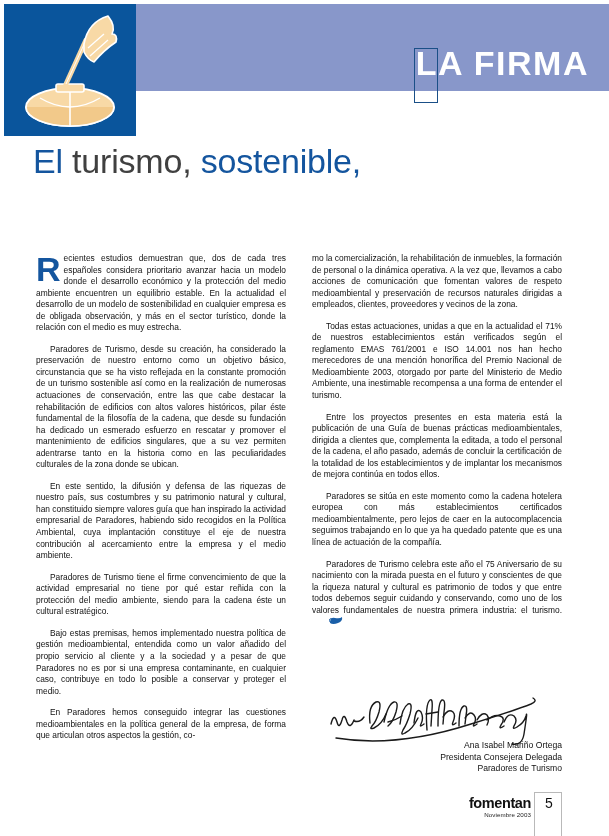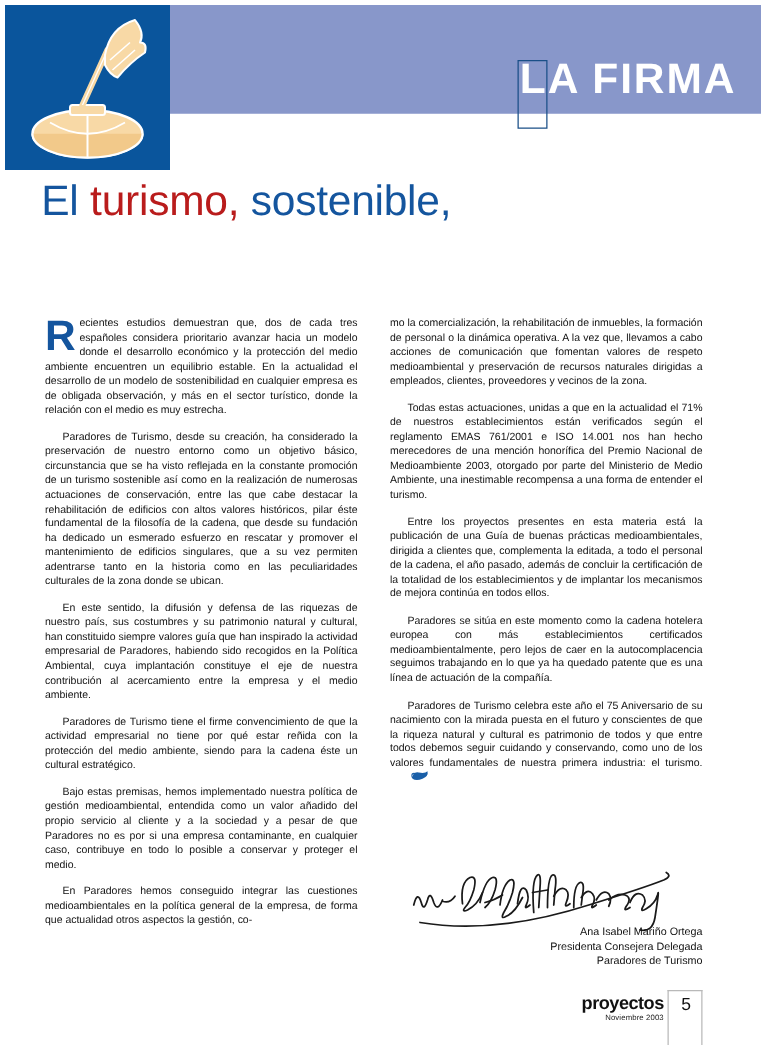--- a/index.html
+++ b/index.html
@@ -61,21 +61,21 @@
   .headline {
     position: absolute;
     left: 33px; top: 142px;
     width: 560px;
     font-size: 34px;
     line-height: 38px;
     font-weight: 400;
     letter-spacing: -0.2px;
   }
   .hl-dark  { color: #14559e; }
-  .hl-light { color: #b91c1c; }
+  .hl-light { color: #404040; }
   .hl-line2 { display: block; }
 
   
   .article {
     position: absolute;
     left: 0; top: 253px;
     width: 609px;
   }
   .col {
     position: absolute;
@@ -216,21 +216,21 @@
 </div>
 
 <div class="article">
 
   <div class="col col-left">
     <p class="first"><span class="dropcap">R</span><span>ecientes estudios demuestran que, dos de cada tres españoles considera prioritario avanzar hacia un modelo donde el desarrollo económico y la protección del medio ambiente encuentren un equilibrio estable. En la actualidad el desarrollo de un modelo de sostenibilidad en cualquier empresa es de obligada observación, y más en el sector turístico, donde la relación con el medio es muy estrecha.</span></p>
     <p>Paradores de Turismo, desde su creación, ha considerado la preservación de nuestro entorno como un objetivo básico, circunstancia que se ha visto reflejada en la constante promoción de un turismo sostenible así como en la realización de numerosas actuaciones de conservación, entre las que cabe destacar la rehabilitación de edificios con altos valores históricos, pilar éste fundamental de la filosofía de la cadena, que desde su fundación ha dedicado un esmerado esfuerzo en rescatar y promover el mantenimiento de edificios singulares, que a su vez permiten adentrarse tanto en la historia como en las peculiaridades culturales de la zona donde se ubican.</p>
     <p>En este sentido, la difusión y defensa de las riquezas de nuestro país, sus costumbres y su patrimonio natural y cultural, han constituido siempre valores guía que han inspirado la actividad empresarial de Paradores, habiendo sido recogidos en la Política Ambiental, cuya implantación constituye el eje de nuestra contribución al acercamiento entre la empresa y el medio ambiente.</p>
     <p>Paradores de Turismo tiene el firme convencimiento de que la actividad empresarial no tiene por qué estar reñida con la protección del medio ambiente, siendo para la cadena éste un cultural estratégico.</p>
     <p>Bajo estas premisas, hemos implementado nuestra política de gestión medioambiental, entendida como un valor añadido del propio servicio al cliente y a la sociedad y a pesar de que Paradores no es por si una empresa contaminante, en cualquier caso, contribuye en todo lo posible a conservar y proteger el medio.</p>
-    <p>En Paradores hemos conseguido integrar las cuestiones medioambientales en la política general de la empresa, de forma que actualidad otros aspectos la gestión, co-</p>
+    <p>En Paradores hemos conseguido integrar las cuestiones medioambientales en la política general de la empresa, de forma que articulan otros aspectos la gestión, co-</p>
   </div>
 
   <div class="col col-right">
     <p class="first">mo la comercialización, la rehabilitación de inmuebles, la formación de personal o la dinámica operativa. A la vez que, llevamos a cabo acciones de comunicación que fomentan valores de respeto medioambiental y preservación de recursos naturales dirigidas a empleados, clientes, proveedores y vecinos de la zona.</p>
     <p>Todas estas actuaciones, unidas a que en la actualidad el 71% de nuestros establecimientos están verificados según el reglamento EMAS 761/2001 e ISO 14.001 nos han hecho merecedores de una mención honorífica del Premio Nacional de Medioambiente 2003, otorgado por parte del Ministerio de Medio Ambiente, una inestimable recompensa a una forma de entender el turismo.</p>
     <p>Entre los proyectos presentes en esta materia está la publicación de una Guía de buenas prácticas medioambientales, dirigida a clientes que, complementa la editada, a todo el personal de la cadena, el año pasado, además de concluir la certificación de la  totalidad de los establecimientos y de implantar los mecanismos de mejora continúa en todos ellos.</p>
     <p>Paradores se sitúa en este momento como la cadena hotelera europea con más establecimientos certificados medioambientalmente, pero lejos de caer en la autocomplacencia seguimos trabajando en lo que ya ha quedado patente que es una línea de actuación de la compañía.</p>
     <p><span>Paradores de Turismo celebra este año el 75 Aniversario de su nacimiento con la mirada puesta en el futuro y conscientes de que la riqueza natural y cultural es patrimonio de todos y que  entre todos debemos seguir cuidando y conservando, como uno de los valores fundamentales de nuestra primera industria: el turismo.</span><span class="endmark"><svg width="15" height="9" viewBox="0 0 15 9">
           <path d="M1 7 Q1 1 6 2 Q11 3 13 1 Q14 5 9 7 Q4 9 1 7 Z" fill="#1a5fa8"></path>
           <circle cx="2.2" cy="4.4" r="1.8" fill="none" stroke="#1a5fa8" stroke-width="1"></circle>
@@ -263,19 +263,19 @@
 
   <div class="sig-names">
     <div>Ana Isabel Mariño Ortega</div>
     <div>Presidenta Consejera Delegada</div>
     <div>Paradores de Turismo</div>
   </div>
 </div>
 
 <div class="footer">
   <div class="brand-block">
-    <div class="brand-name">proyectos</div>
+    <div class="brand-name">fomentan</div>
     <div class="brand-date">Noviembre 2003</div>
   </div>
   <div class="page-num-box">
     <div class="page-num">5</div>
   </div>
 </div>
 
 </body></html>

